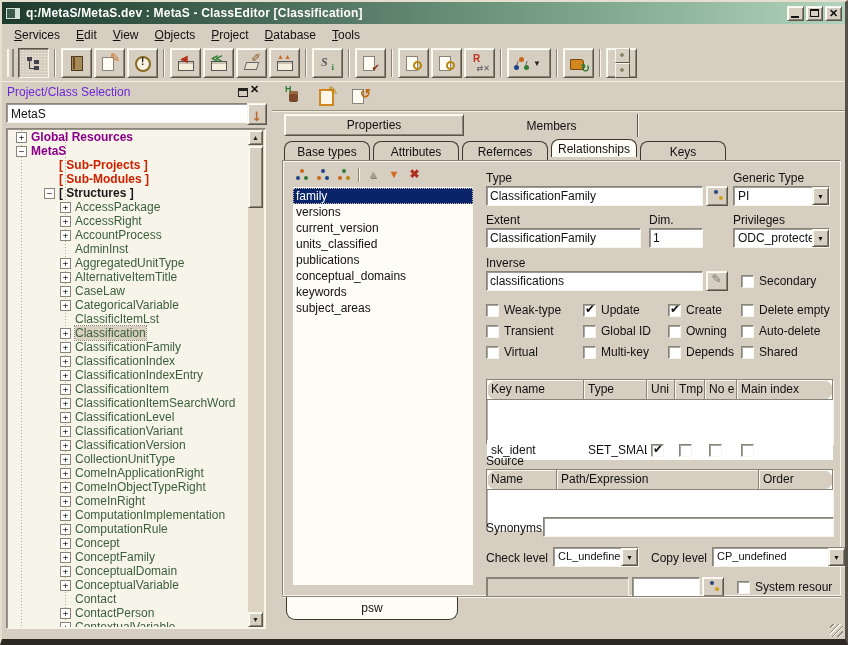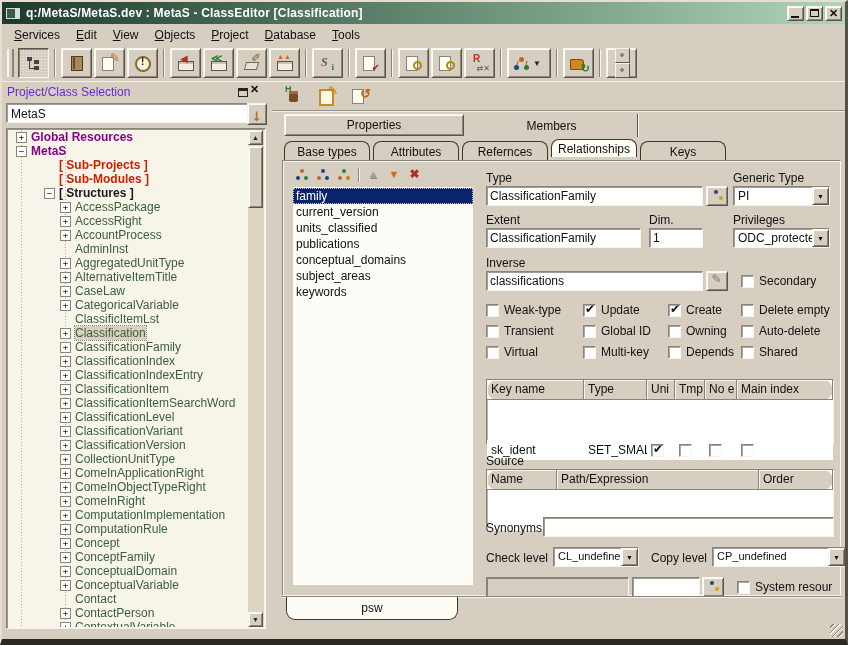--- a/index.html
+++ b/index.html
@@ -465,26 +465,27 @@
         </div>
         <div class="mt-btn">
           <span class="ic ic-move-down"></span>
         </div>
         <div class="mt-btn">
           <span class="ic ic-delete"></span>
         </div>
       </div>
     <div class="member-list" id="member-list">
         <div class="member-row selected">family</div>
+        <div class="member-row">versions</div>
         <div class="member-row">current_version</div>
         <div class="member-row">units_classified</div>
         <div class="member-row">publications</div>
         <div class="member-row">conceptual_domains</div>
+        <div class="member-row">keywords</div>
         <div class="member-row">subject_areas</div>
-        <div class="member-row">keywords</div>
       </div>
 
     <div class="form">
       <div class="flabel" style="left:3px;top:10px;">Type</div>
       <div class="field sunken" style="left:3px;top:25px;width:217px;">ClassificationFamily</div>
       <div class="mini-btn raised" style="left:223px;top:25px;">
           <span class="ic ic-molecule-small"></span>
         </div>
       <div class="flabel" style="left:250px;top:10px;">Generic Type</div>
       <div class="combo" style="left:250px;top:25px;width:97px;">

